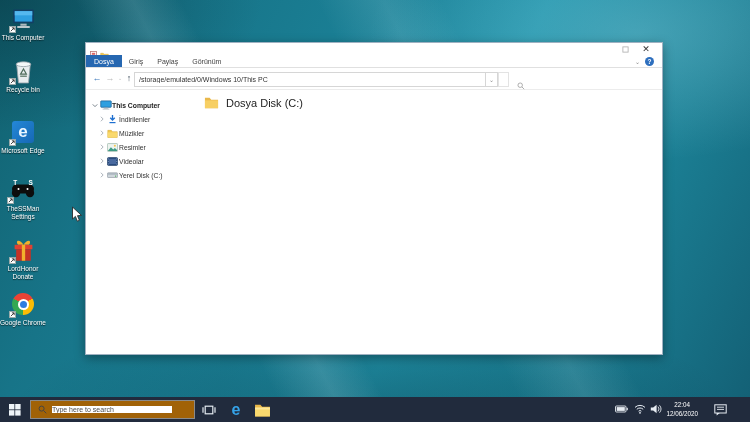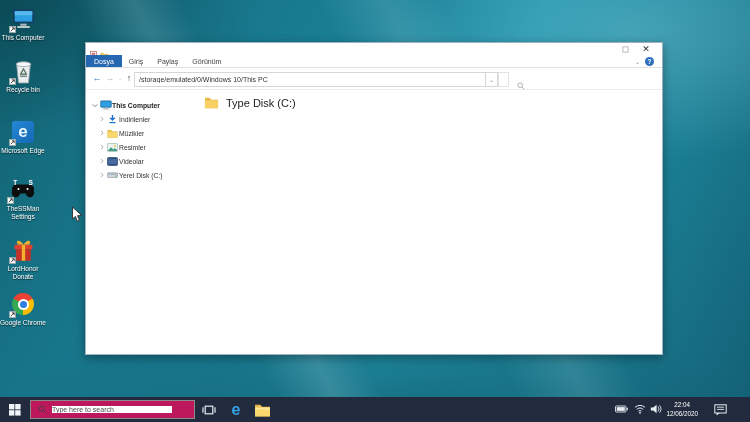--- a/index.html
+++ b/index.html
@@ -52,21 +52,21 @@
   .trow .ticon { width:13px; display:flex; justify-content:center; }
   .troot { font-weight:bold; color:#222; }
 
   
   #mainitem { left:118px; top:53px; display:flex; align-items:center; gap:7px; }
   #mainitem span { font-size:11px; color:#1c1c1c; }
 
   
   #taskbar { left:0; top:397px; width:750px; height:25px; background:#212b3d; }
   .tb-ico { position:absolute; display:flex; align-items:center; justify-content:center; }
-  #tb-search { position:absolute; left:30px; top:3px; width:165px; height:19px; background:#be185d; border:1px solid #8a8a8a; display:flex; align-items:center; }
+  #tb-search { position:absolute; left:30px; top:3px; width:165px; height:19px; background:#a16207; border:1px solid #8a8a8a; display:flex; align-items:center; }
   #tb-search input { border:none; outline:none; font-size:7px; color:#333; width:120px; font-family:"Liberation Sans",sans-serif; }
   #tb-search input::placeholder { color:#4c4c4c; }
   .tb-edge { color:#35a3e8; font-weight:bold; font-size:16px; }
   #clock { position:absolute; right:52px; top:4px; text-align:center; color:#fff; font-size:6.3px; line-height:8.5px; }
 
   .cursor { pointer-events:none; }
 </style>
 </head>
 <body>
 
@@ -300,21 +300,21 @@
           </svg>
         </span>
       <span>Yerel Disk (C:)</span>
     </div>
 
     <div class="abs" id="mainitem">
       <svg width="15" height="13" viewBox="0 0 16 13">
           <path d="M1 1.5 h5 l1.7 2 H15 v9 H1 z" fill="#e9b84a"></path>
           <path d="M1 4.2 H15 V12.5 H1 z" fill="#f7cf63"></path>
         </svg>
-      <span>Type Disk (C:)</span>
+      <span>Dosya Disk (C:)</span>
     </div>
   </div>
 
   <div class="abs" id="taskbar">
     <div class="tb-ico" style="left:8px; top:6px; width:14px; height:13px;">
       <svg width="12" height="12" viewBox="0 0 12 12">
           <rect x="0" y="0" width="5.4" height="5.4" fill="#eef4f8"></rect>
           <rect x="6.2" y="0" width="5.4" height="5.4" fill="#eef4f8"></rect>
           <rect x="0" y="6.2" width="5.4" height="5.4" fill="#eef4f8"></rect>
           <rect x="6.2" y="6.2" width="5.4" height="5.4" fill="#eef4f8"></rect>

